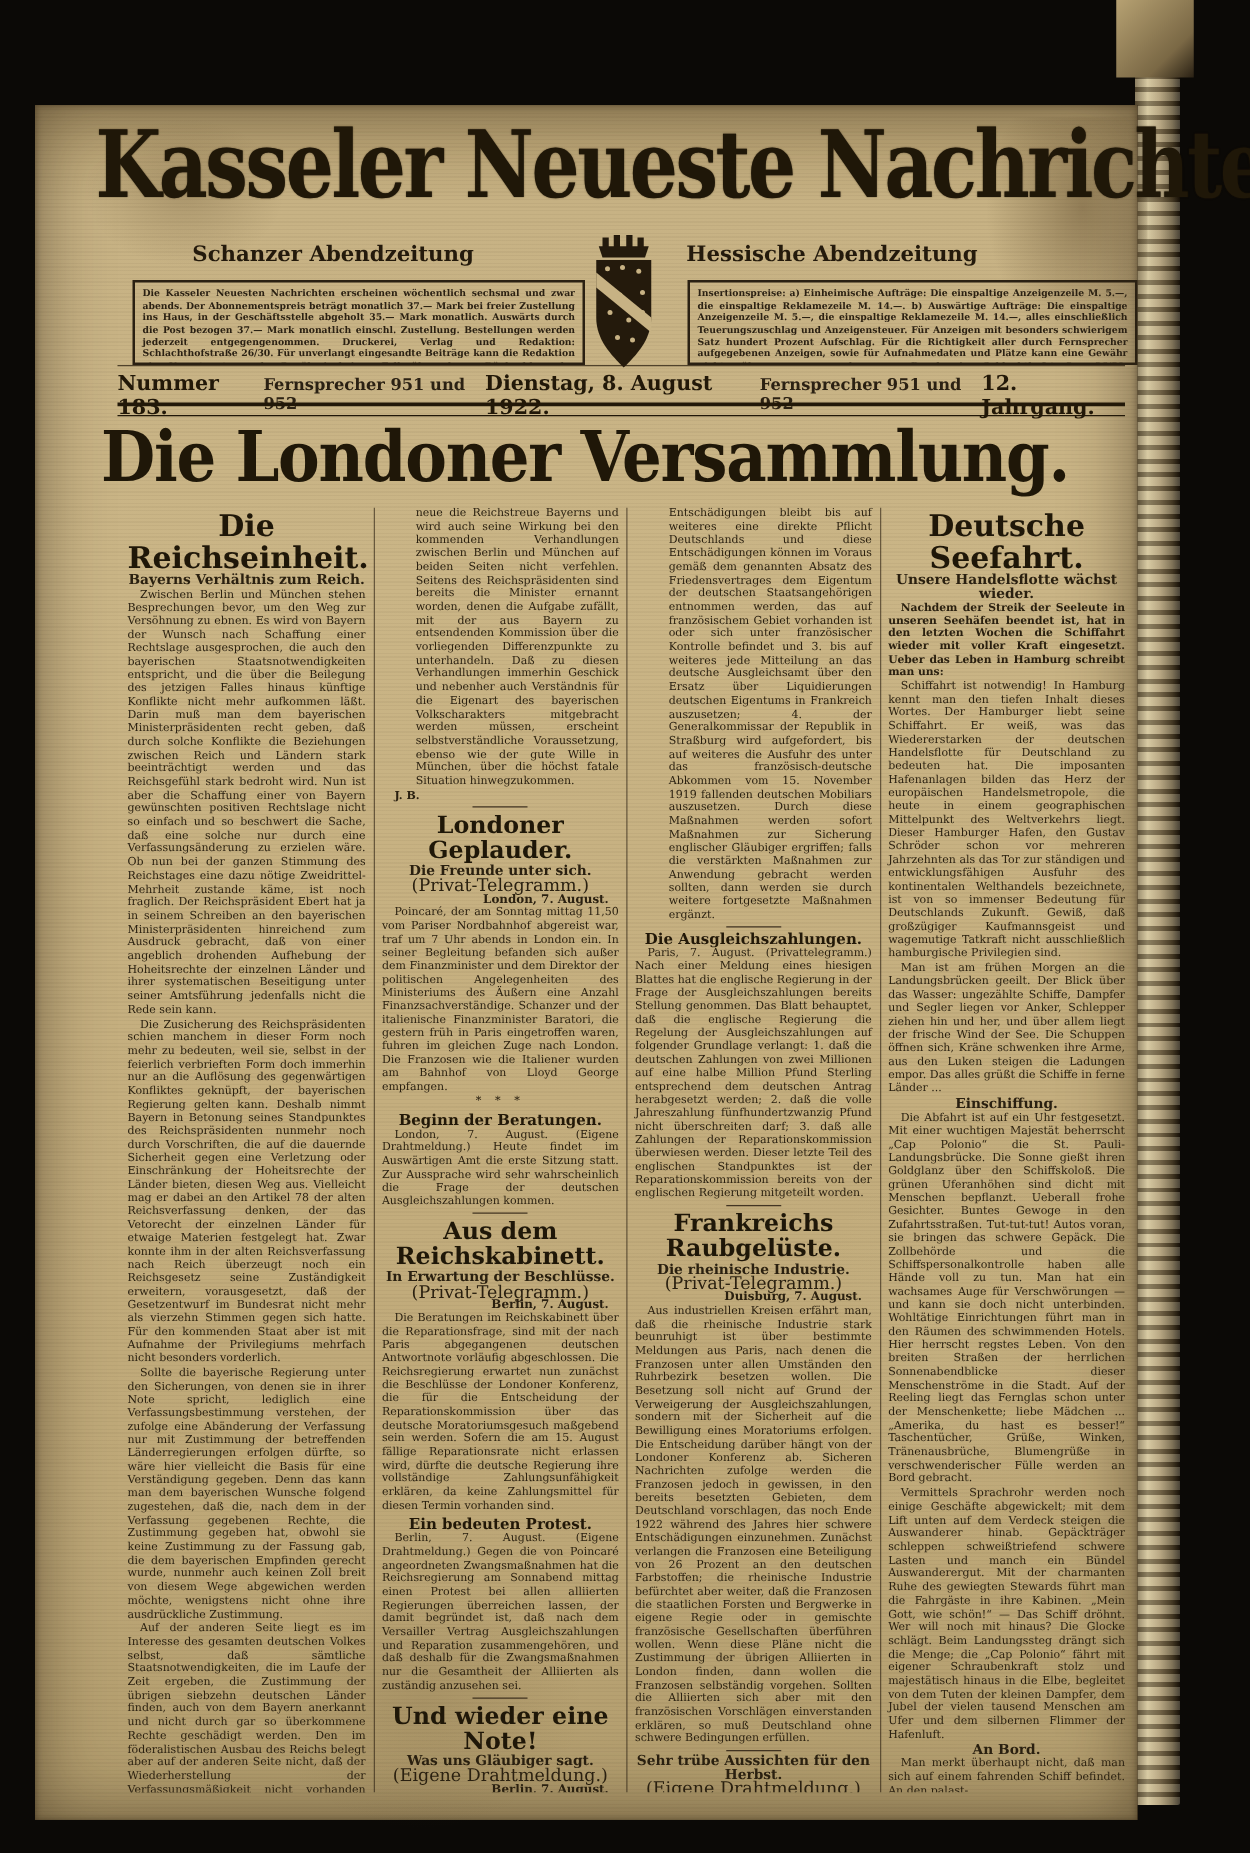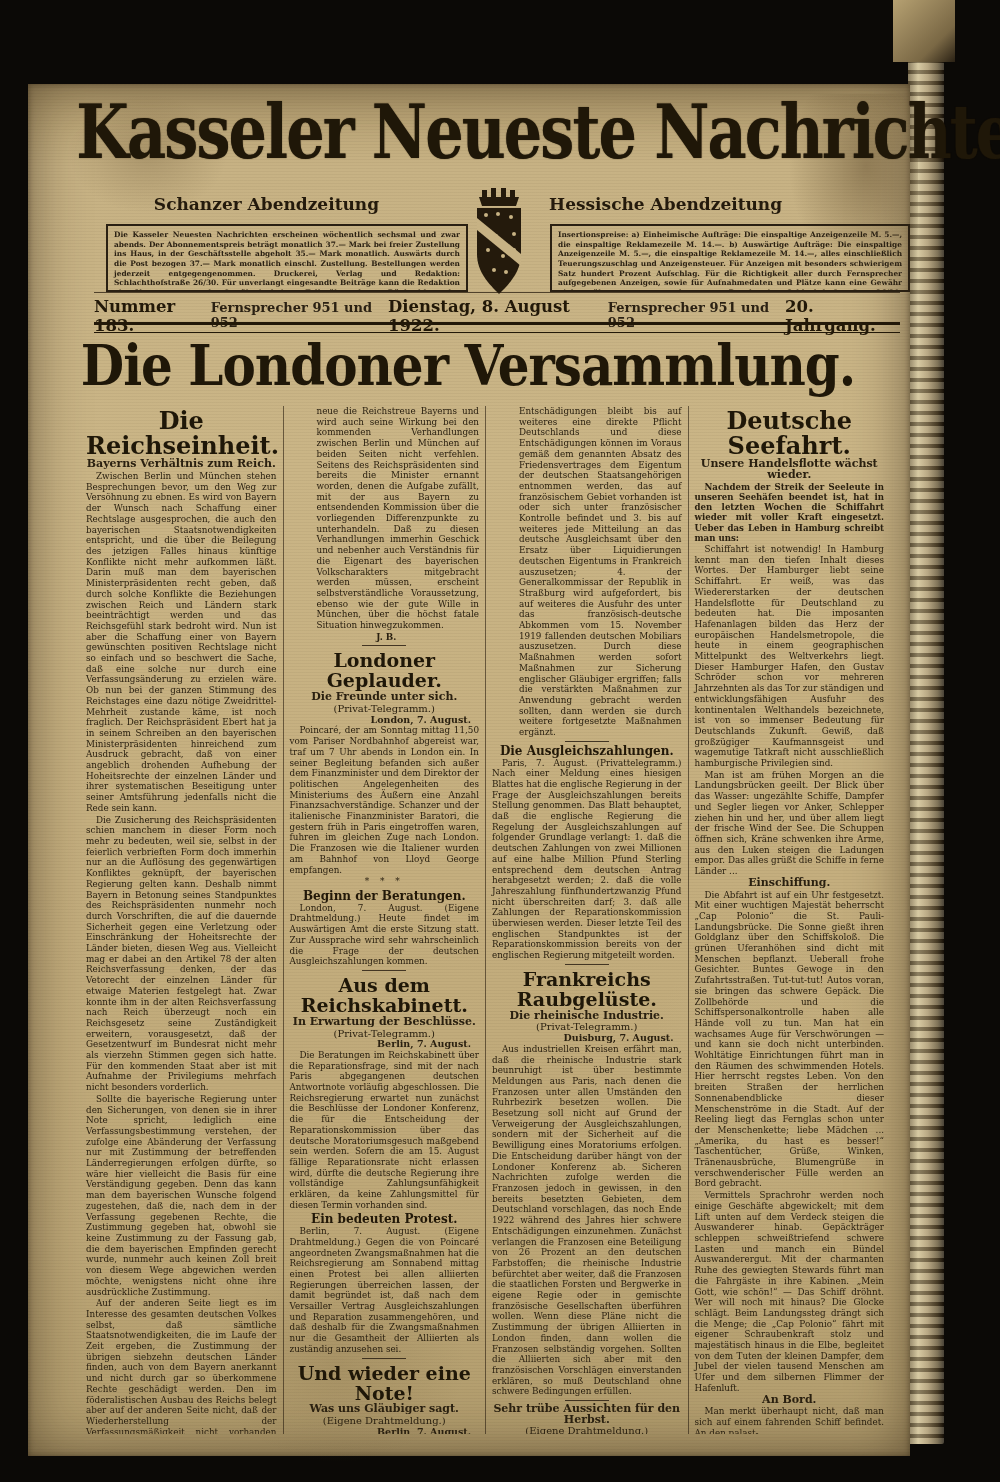--- a/index.html
+++ b/index.html
@@ -65,38 +65,38 @@
 
   
   .headline{
     position:absolute;top:248px;left:28px;width:824px;text-align:center;
     font-weight:900;font-size:50px;letter-spacing:-1px;color:#1f1708;
     transform:scaleY(1.12);transform-origin:center top;
   }
 
   
   .columns{
-    position:absolute;left:52px;top:322px;width:810px;height:1028px;
+    position:absolute;left:68px;top:322px;width:810px;height:1028px;
     display:grid;grid-template-columns:repeat(4,1fr);column-gap:0;
     overflow:hidden;
   }
   .col{padding:0 6px;overflow:hidden;font-size:8.8px;line-height:10.7px;text-align:justify;color:#2a2010;}
   .col + .col{border-left:1px solid rgba(38,27,13,.6);}
   .col p{margin:0 0 1px 0;text-indent:10px;}
   .col p.noindent{text-indent:0;margin-left:27px;}
   .art-title-xl{font-weight:900;font-size:24px;text-align:center;margin:2px 0 1px;line-height:1.05;text-indent:0;color:#1f1708;}
   .art-title-lg{font-weight:900;font-size:19px;text-align:center;margin:5px 0 1px;line-height:1.05;text-indent:0;color:#1f1708;}
   .art-title-md{font-weight:900;font-size:12px;text-align:center;margin:4px 0 1px;text-indent:0;color:#221808;}
   .art-sub{font-weight:900;font-size:11px;text-align:center;margin:0 0 1px;text-indent:0;}
-  .art-tag{font-size:10px;text-align:center;margin:0;text-indent:0;}
+  .art-tag{font-size:14px;text-align:center;margin:0;text-indent:0;}
   .art-dl{font-weight:700;font-size:9.5px;text-align:right;padding-right:8px;margin:0;text-indent:0;}
   .lead{font-weight:900;font-size:8.6px;line-height:10.2px;margin:1px 4px 2px;text-indent:0;}
   .sep{width:44px;border-top:1px solid rgba(35,24,12,.8);margin:3px auto;}
   .stars{text-align:center;font-size:9px;letter-spacing:4px;margin:1px 0;text-indent:0;}
-  .byline{text-align:center;font-weight:700;padding-right:6px;}
+  .byline{text-align:left;font-weight:700;padding-right:6px;}
 </style>
 </head>
 <body>
 
 <div class="page-edge-strip"></div>
 <div class="top-right-scrap"></div>
 
 <div class="paper">
   <div class="stain s1"></div>
   <div class="stain s2"></div>
@@ -139,21 +139,21 @@
 
   <div class="infobox left">Die Kasseler Neuesten Nachrichten erscheinen wöchentlich sechsmal und zwar abends. Der Abonnementspreis beträgt monatlich 37.— Mark bei freier Zustellung ins Haus, in der Geschäftsstelle abgeholt 35.— Mark monatlich. Auswärts durch die Post bezogen 37.— Mark monatlich einschl. Zustellung. Bestellungen werden jederzeit entgegengenommen. Druckerei, Verlag und Redaktion: Schlachthofstraße 26/30. Für unverlangt eingesandte Beiträge kann die Redaktion eine Verantwortung oder Gewähr in keinem Falle übernehmen. Rückzahlung des Bezugsgeldes oder Ansprüche wegen etwaiger nicht ordnungsmäßiger Lieferung ausgeschlossen.</div>
   <div class="infobox right">Insertionspreise: a) Einheimische Aufträge: Die einspaltige Anzeigenzeile M. 5.—, die einspaltige Reklamezeile M. 14.—. b) Auswärtige Aufträge: Die einspaltige Anzeigenzeile M. 5.—, die einspaltige Reklamezeile M. 14.—, alles einschließlich Teuerungszuschlag und Anzeigensteuer. Für Anzeigen mit besonders schwierigem Satz hundert Prozent Aufschlag. Für die Richtigkeit aller durch Fernsprecher aufgegebenen Anzeigen, sowie für Aufnahmedaten und Plätze kann eine Gewähr nicht übernommen werden. — Druckerei: Schlachthofstraße 26/30. Geschäftsstelle: Kölnische Straße 5. Telephon Nummer 951 und 952.</div>
 
   <div class="rule-thin"></div>
   <div class="dateline">
     <span class="big">Nummer 183.</span>
     <span class="small">Fernsprecher 951 und 952</span>
     <span class="big">Dienstag, 8. August 1922.</span>
     <span class="small">Fernsprecher 951 und 952</span>
-    <span class="big">20. Jahrgang.</span>
+    <span class="big">12. Jahrgang.</span>
   </div>
   <div class="rule-heavy"></div>
 
   <div class="headline">Die Londoner Versammlung.</div>
 
   <div class="columns">
 
     <div class="col">
       <div class="art-title-xl">Die Reichseinheit.</div>
       <div class="art-sub">Bayerns Verhältnis zum Reich.</div>

